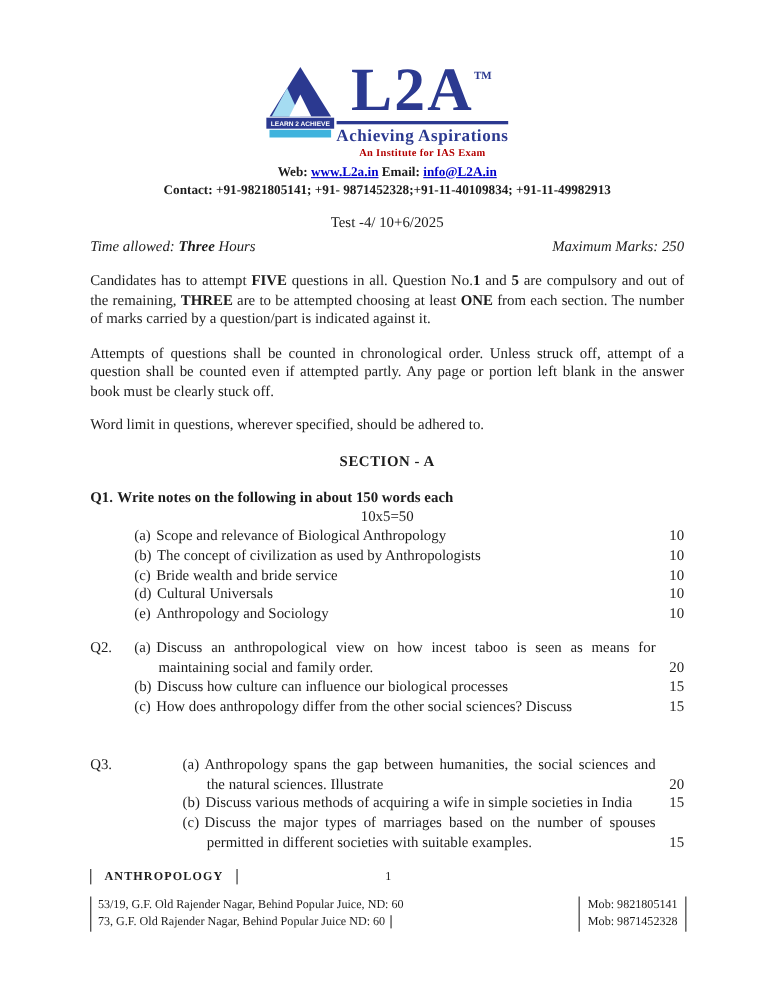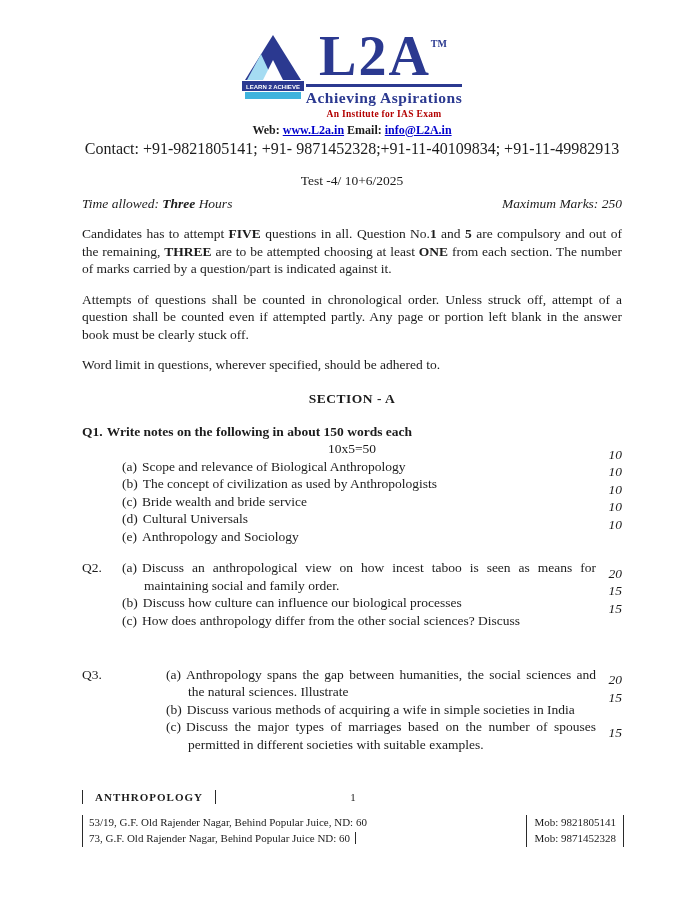--- a/index.html
+++ b/index.html
@@ -5,58 +5,58 @@
   * { margin:0; padding:0; box-sizing:border-box; }
   html,body { background:#fff; }
   body {
     width:700px; height:906px; position:relative; overflow:hidden;
     font-family:"Liberation Serif","DejaVu Serif",serif;
     color:#1c1c1c; font-size:13.5px; line-height:1.3;
   }
   .page { padding:30px 78px 0 82px; }
 
   
-  .header { text-align:center; }
+  .header { text-align:center;margin-top:26px; }
   .logo-row { display:flex; justify-content:center; align-items:flex-start; }
   .logo-badge { width:62px; height:68px; margin-right:2px; margin-top:4px; }
   .logo-right { display:inline-block; text-align:center; }
   .logo-brandwrap {
     border-bottom:3px solid #2b3990; padding:0 6px 1px 4px; display:block;
   }
   .brand-text {
     font-size:56px; font-weight:bold; color:#2b3990; line-height:0.95;
     letter-spacing:2px; font-family:"Liberation Serif",serif;
   }
   .brand-tm { font-size:10px; font-weight:bold; color:#2b3990; vertical-align:28px; letter-spacing:0; }
   .logo-tagline {
     margin-top:1px; font-size:15.5px; font-weight:bold; color:#2b3990; letter-spacing:0.5px;
   }
   .logo-subtitle { font-size:9.5px; font-weight:bold; color:#b30000; letter-spacing:0.3px; }
   .webline { margin-top:2px; font-size:12px; font-weight:bold; }
   .weblink { color:#0000cc; text-decoration:underline; }
-  .contactline { margin-top:1px; font-size:16px; font-weight:normal; }
+  .contactline { margin-top:1px; font-size:12px; font-weight:bold; }
 
   
   .test-title { text-align:center; margin-top:12px; }
   .time-row { display:flex; justify-content:space-between; margin-top:5px; font-style:italic; }
   .time-bold { font-weight:bold; }
 
   
   .para { margin-top:13px; text-align:justify; }
   .para b { font-weight:bold; }
 
   
   .section-head { margin-top:16px; text-align:center; font-weight:bold; letter-spacing:0.5px; }
   .q1-head { margin-top:15px; font-weight:bold; }
   .q1-head .q-no-inline { margin-right:4px; }
   .marks-note { text-align:center; }
   .q-items { margin-left:40px; }
   .q-item { position:relative; padding-left:22px; text-indent:-22px; text-align:justify; padding-right:26px; }
   .q-item .item-label { margin-right:5px; }
-  .q-item .mark { position:absolute; right:0; bottom:12px; text-indent:0;font-style:italic; }
+  .q-item .mark { position:absolute; right:0; bottom:0; text-indent:0; }
   .q-row { display:flex; }
   .q-row .q-no { width:40px; flex-shrink:0; }
   .q-row .q-items { margin-left:0; flex:1; }
   .q2-block { margin-top:14px; }
   .q3-block { margin-top:36px;gap:44px; }
 
   
   .footer { position:absolute; left:82px; right:76px; top:790px; font-size:11px; }
   .footer-row1 { position:relative; height:16px; }
   .footer-subject {

